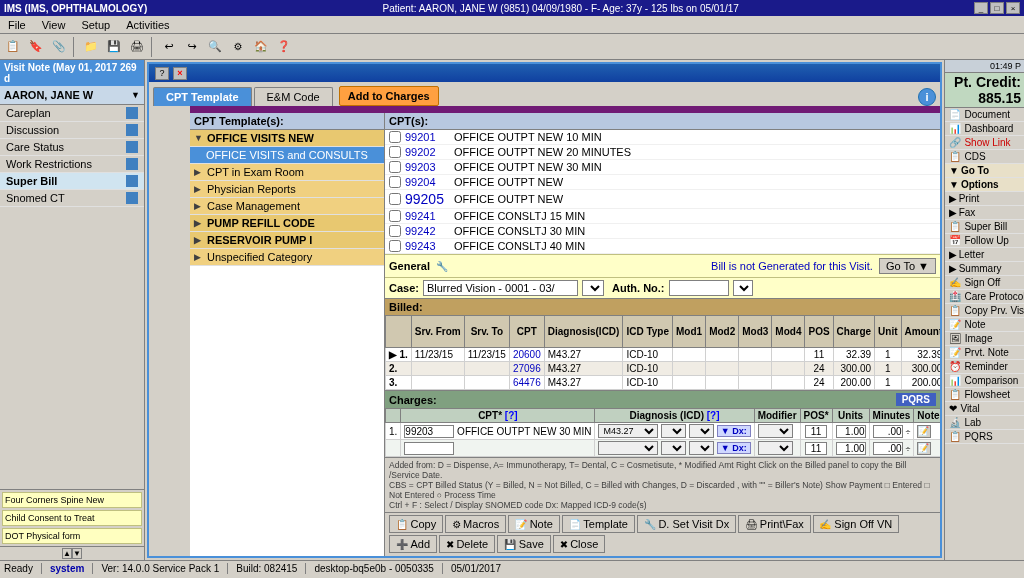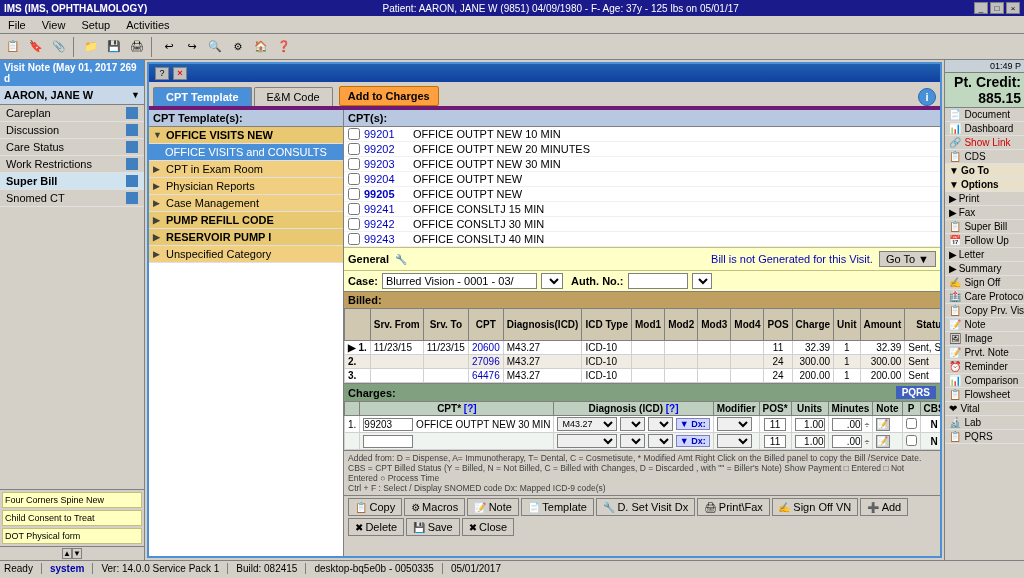--- a/index.html
+++ b/index.html
@@ -97,21 +97,21 @@
         </div>
       </div>
 
       <div style="display:flex; padding:4px 4px 0; gap:2px; align-items:flex-end; background:#d4d0c8;">
         <button style="padding:3px 12px; border:1px solid #808080; border-bottom:none; cursor:pointer; font-size:11px; border-radius:2px 2px 0 0; background:#4a90d9; color:white; font-weight:bold;">CPT Template</button>
         <button style="padding:3px 12px; border:1px solid #808080; border-bottom:none; cursor:pointer; font-size:11px; border-radius:2px 2px 0 0; background:#d4d0c8;">E&amp;M Code</button>
         <button style="background:#ffa040; border:1px solid #c07000; padding:3px 8px; cursor:pointer; font-size:11px; font-weight:bold; border-radius:2px; margin-left:4px;">Add to Charges</button>
         <button style="background:#4a90d9; border:1px solid #2070b0; color:white; width:18px; height:18px; border-radius:50%; font-size:11px; font-weight:bold; cursor:pointer; display:flex; align-items:center; justify-content:center; margin-left:auto;">i</button>
       </div>
 
-      <div style="display:flex; flex:1; overflow:hidden; background:#d4d0c8; border-top:4px solid #701a75;">
+      <div style="display:flex; flex:1; overflow:hidden; background:#d4d0c8; border-top:7px solid #701a75;margin-left:41px;">
 
         <div style="width:195px; border-right:1px solid #808080; display:flex; flex-direction:column; overflow:hidden;">
           <div style="background:#b8c8e0; padding:2px 4px; font-size:11px; font-weight:bold; border-bottom:1px solid #808080;">CPT Template(s):</div>
           <div style="flex:1; overflow-y:auto; background:white;">
             <div style="padding:2px 4px; cursor:pointer; display:flex; align-items:center; gap:3px; font-size:11px; border-bottom:1px solid #e0e0e0; background:#e8c870; font-weight:bold;">
               <span style="color:#404040; font-size:9px; width:10px;">▼</span>
               <span>OFFICE VISITS NEW</span>
             </div>
             <div style="padding:2px 4px 2px 16px; cursor:pointer; display:flex; align-items:center; gap:3px; font-size:11px; border-bottom:1px solid #e0e0e0; background:#4a90d9; color:white;">
               <span>OFFICE VISITS and CONSULTS</span>
@@ -162,21 +162,21 @@
     <span style="width:45px; color:#0000c0; font-size:11px;">99203</span>
     <span style="flex:1; font-size:11px;">OFFICE OUTPT NEW 30 MIN</span>
   </div>
               <div style="display: flex; align-items: center; padding: 1px 4px; border-bottom: 1px solid rgb(240, 240, 240); font-size: 11px; gap: 4px; cursor: pointer;">
     <input type="checkbox" style="width: 12px; height: 12px;">
     <span style="width:45px; color:#0000c0; font-size:11px;">99204</span>
     <span style="flex:1; font-size:11px;">OFFICE OUTPT NEW</span>
   </div>
               <div style="display: flex; align-items: center; padding: 1px 4px; border-bottom: 1px solid rgb(240, 240, 240); font-size: 11px; gap: 4px; cursor: pointer;">
     <input type="checkbox" style="width: 12px; height: 12px;">
-    <span style="width:45px; color:#0000c0; font-size:11px;font-weight:bold;">99205</span>
+    <span style="width:45px; color:#0000c0; font-size:14px;">99205</span>
     <span style="flex:1; font-size:11px;">OFFICE OUTPT NEW</span>
   </div>
               <div style="display: flex; align-items: center; padding: 1px 4px; border-bottom: 1px solid rgb(240, 240, 240); font-size: 11px; gap: 4px; cursor: pointer;">
     <input type="checkbox" style="width: 12px; height: 12px;">
     <span style="width:45px; color:#0000c0; font-size:11px;">99241</span>
     <span style="flex:1; font-size:11px;">OFFICE CONSLTJ 15 MIN</span>
   </div>
               <div style="display: flex; align-items: center; padding: 1px 4px; border-bottom: 1px solid rgb(240, 240, 240); font-size: 11px; gap: 4px; cursor: pointer;">
     <input type="checkbox" style="width: 12px; height: 12px;">
     <span style="width:45px; color:#0000c0; font-size:11px;">99242</span>

